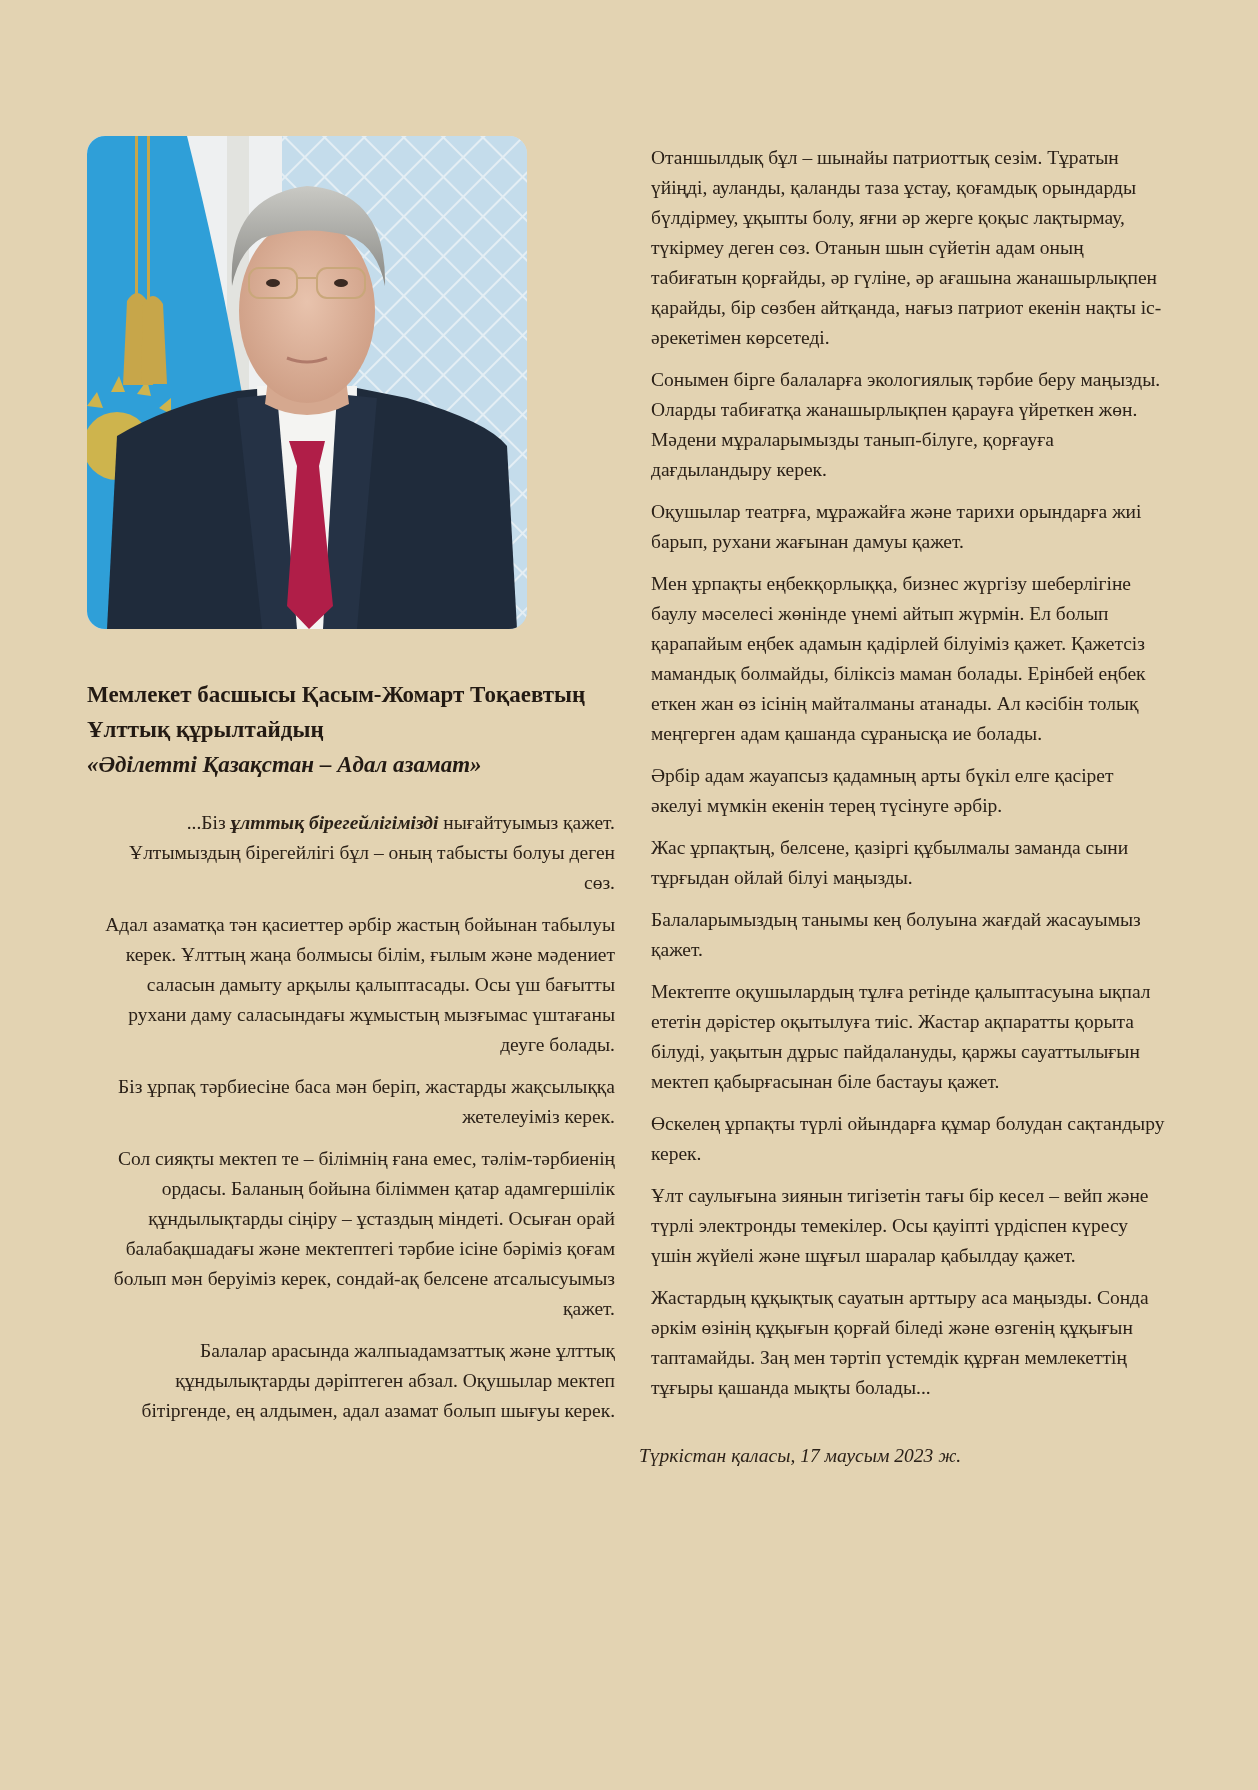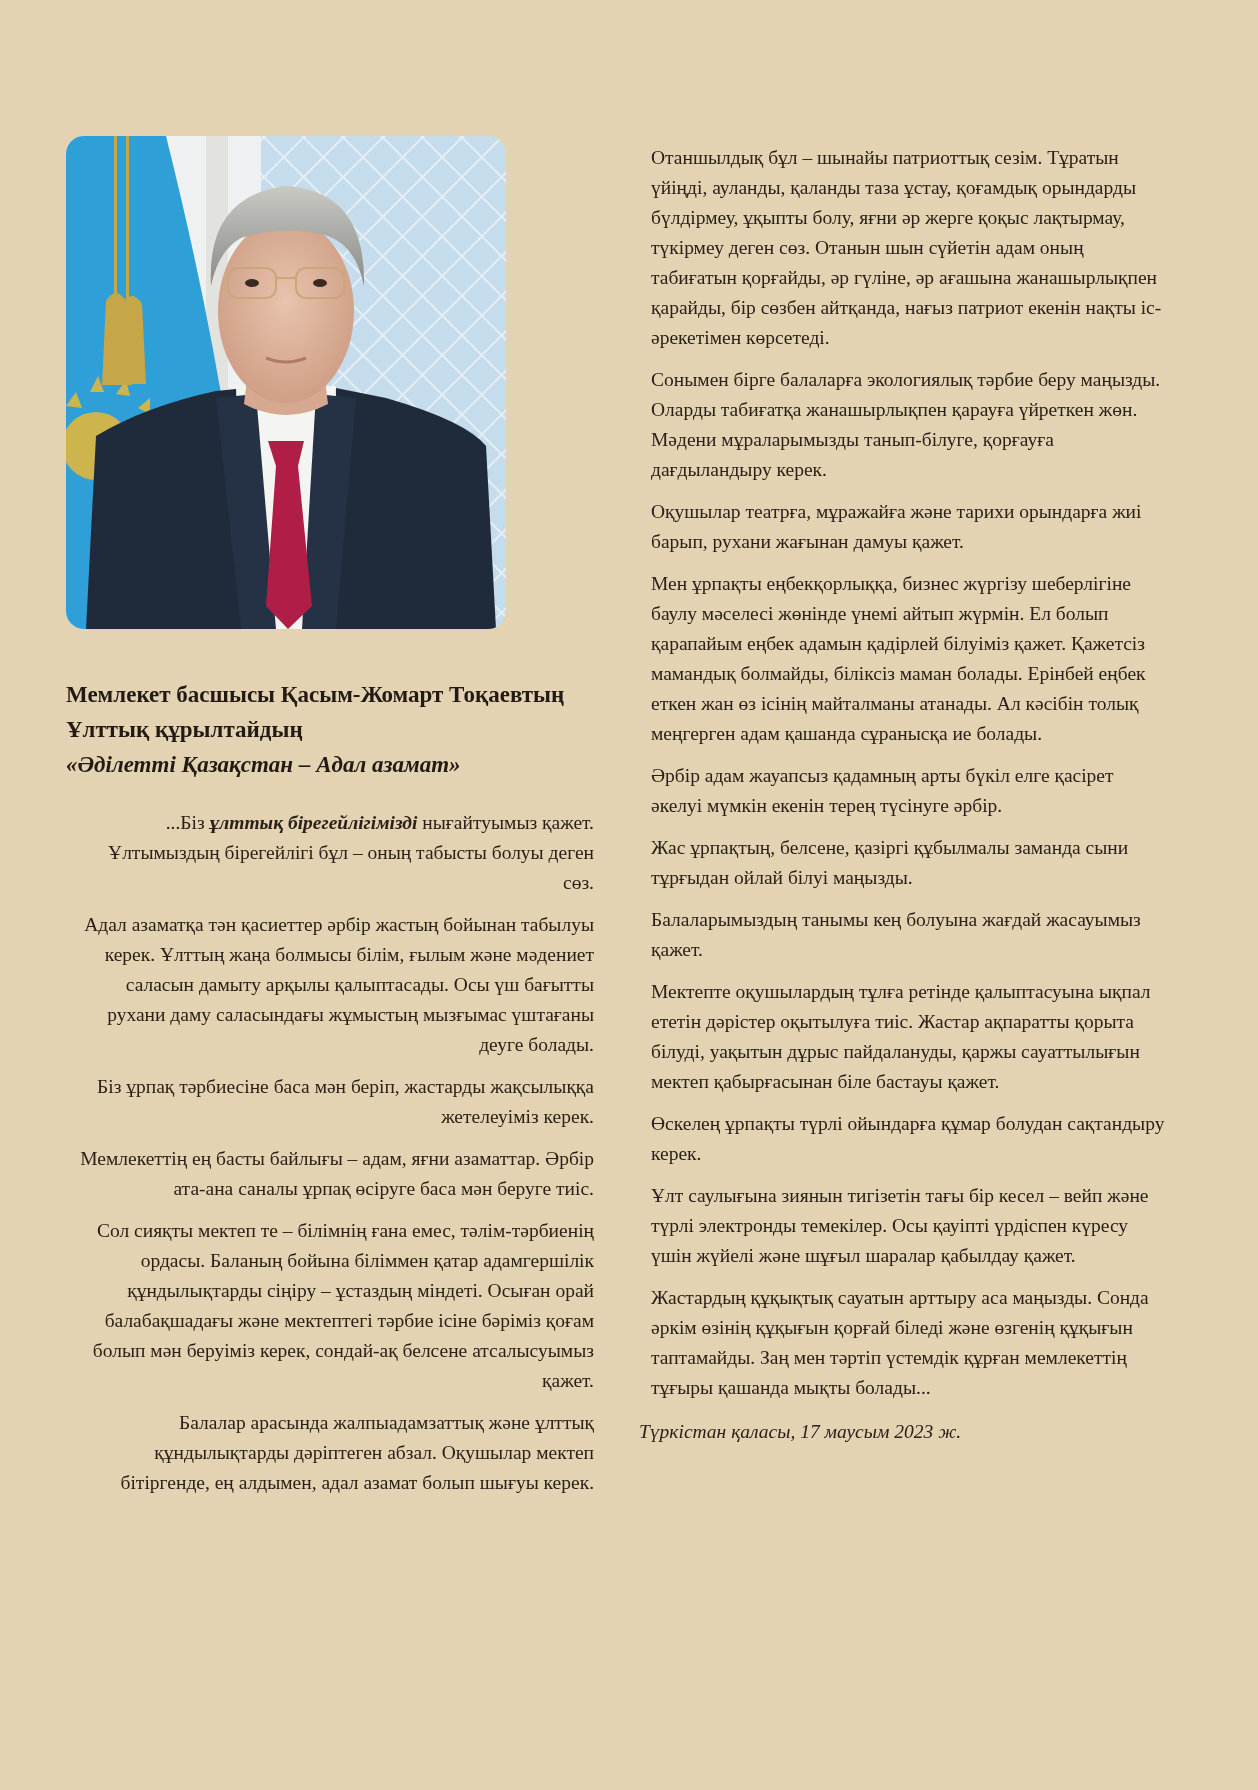--- a/index.html
+++ b/index.html
@@ -4,21 +4,21 @@
 <style>
   html, body { margin:0; padding:0; }
   body {
     width:1258px; height:1790px;
     background:#E3D3B2;
     position:relative;
     overflow:hidden;
     font-family:"Liberation Serif", "DejaVu Serif", serif;
     color:#2b2118;
   }
-  .col-left { position:absolute; left:66px; top:136px; width:540px; }
+  .col-left { position:absolute; left:87px; top:136px; width:540px; }
   .col-right { position:absolute; left:639px; top:131px; width:540px; }
   .photo {
     width:440px; height:493px;
     border-radius:18px;
     overflow:hidden;
     position:relative;
     background:linear-gradient(180deg,#cfe2ee 0%,#bcd6e6 100%);
   }
   .photo svg { display:block; }
   .headline {
@@ -30,21 +30,21 @@
   }
   .headline .quote { font-style:italic; display:block; }
   .body-text {
     font-size:19.5px;
     line-height:30px;
   }
   .col-left .body-text { margin-top:26px;text-align:right; }
   .body-text p { margin:12px; }
   .body-text .em { font-weight:bold; font-style:italic; }
   .signoff {
-    margin-top:14px;
+    margin-top:38px;
     font-style:italic;
     font-size:19.5px;
     line-height:30px;
   }
 </style>
 </head>
 <body>
 
 <div class="col-left">
   <div class="photo">
@@ -114,21 +114,20 @@
 
   <div class="headline">
     <span>Мемлекет басшысы Қасым-Жомарт Тоқаевтың Ұлттық құрылтайдың</span>
     <span class="quote">«Әділетті Қазақстан – Адал азамат»</span>
   </div>
 
   <div class="body-text">
     <p><span>...Біз </span><span class="em">ұлттық бірегейлігімізді</span><span> нығайтуымыз қажет. Ұлтымыздың бірегейлігі бұл – оның табысты болуы деген сөз.</span></p>
     <p>Адал азаматқа тән қасиеттер әрбір жастың бойынан табылуы керек. Ұлттың жаңа болмысы білім, ғылым және мәдениет саласын дамыту арқылы қалыптасады. Осы үш бағытты рухани даму саласындағы жұмыстың мызғымас үштағаны деуге болады.</p>
     <p>Біз ұрпақ тәрбиесіне баса мән беріп, жастарды жақсылыққа жетелеуіміз керек.</p>
-    <p>Мемлекеттің ең басты байлығы – адам, яғни азаматтар. Әрбір ата-ана саналы ұрпақ өсіруге баса мән беруге тиіс.</p>
     <p>Сол сияқты мектеп те – білімнің ғана емес, тәлім-тәрбиенің ордасы. Баланың бойына біліммен қатар адамгершілік құндылықтарды сіңіру – ұстаздың міндеті. Осыған орай балабақшадағы және мектептегі тәрбие ісіне бәріміз қоғам болып мән беруіміз керек, сондай-ақ белсене атсалысуымыз қажет.</p>
     <p>Балалар арасында жалпыадамзаттық және ұлттық құндылықтарды дәріптеген абзал. Оқушылар мектеп бітіргенде, ең алдымен, адал азамат болып шығуы керек.</p>
   </div>
 </div>
 
 <div class="col-right">
   <div class="body-text">
     <p>Отаншылдық бұл – шынайы патриоттық сезім. Тұратын үйіңді, ауланды, қаланды таза ұстау, қоғамдық орындарды бүлдірмеу, ұқыпты болу, яғни әр жерге қоқыс лақтырмау, түкірмеу деген сөз. Отанын шын сүйетін адам оның табиғатын қорғайды, әр гүліне, әр ағашына жанашырлықпен қарайды, бір сөзбен айтқанда, нағыз патриот екенін нақты іс-әрекетімен көрсетеді.</p>
     <p>Сонымен бірге балаларға экологиялық тәрбие беру маңызды. Оларды табиғатқа жанашырлықпен қарауға үйреткен жөн. Мәдени мұраларымызды танып-білуге, қорғауға дағдыландыру керек.</p>
     <p>Оқушылар театрға, мұражайға және тарихи орындарға жиі барып, рухани жағынан дамуы қажет.</p>

